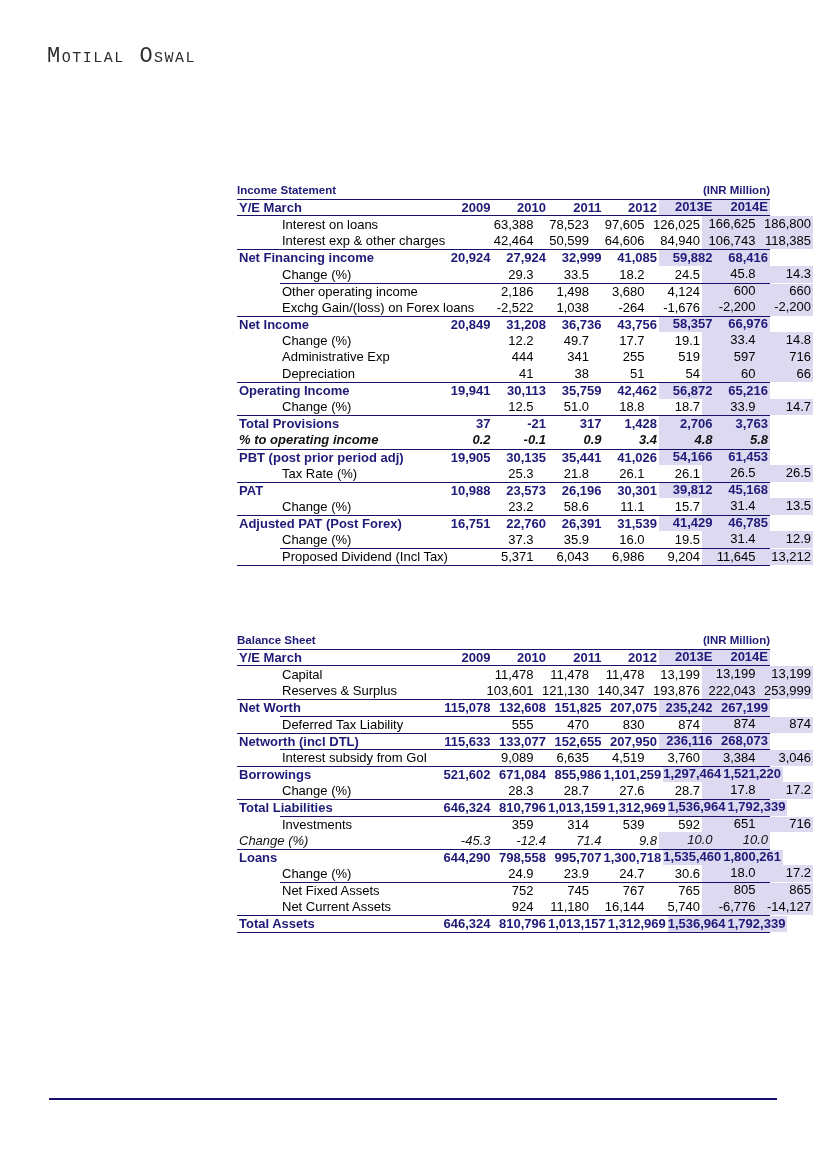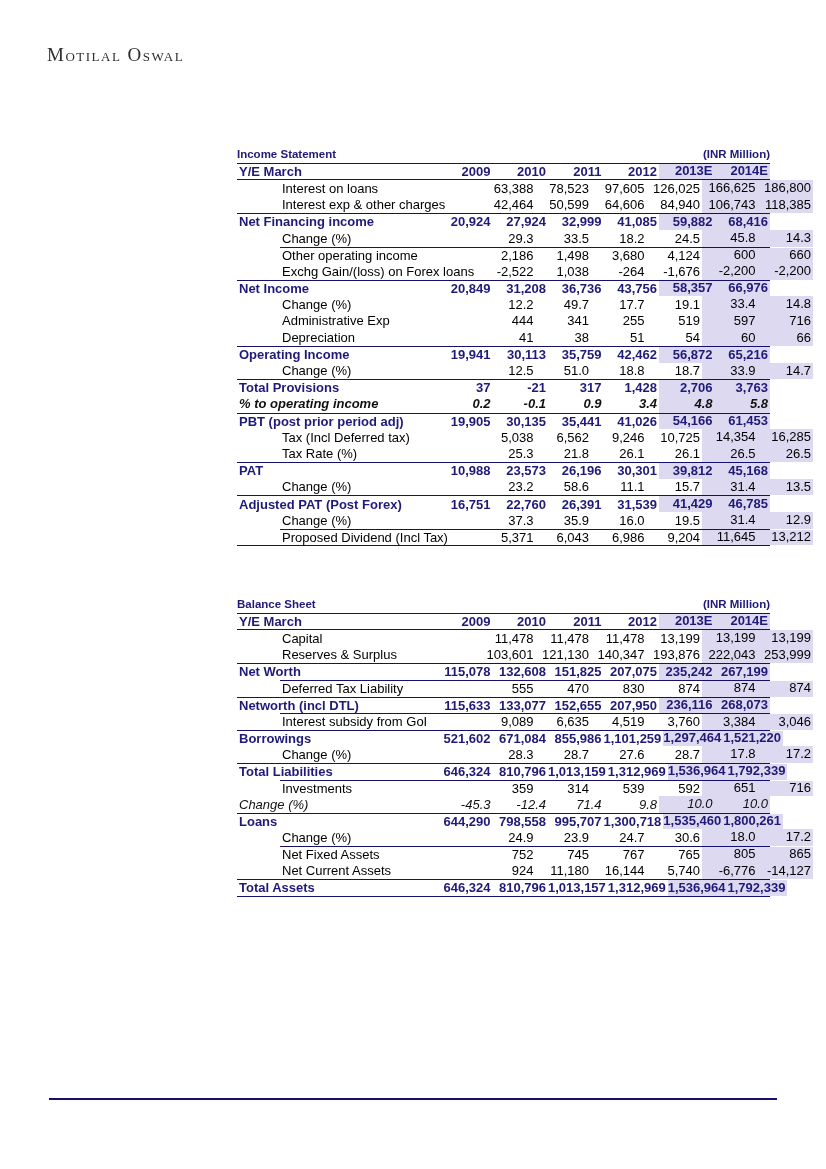--- a/index.html
+++ b/index.html
@@ -9,23 +9,23 @@
     width: 826px;
     height: 1169px;
     font-family: "Liberation Sans", sans-serif;
     color: #000000;
     overflow: hidden;
   }
   .logo {
     position: absolute;
     left: 47px;
     top: 44px;
-    font-family: Liberation Serif, serif;
+    font-family: Liberation Mono, monospace;
     font-variant: small-caps;
-    font-size: 19px;
+    font-size: 22px;
     font-weight: 500;
     letter-spacing: 1.5px;
     color: #2e2e2e;
   }
   .fin-table {
     position: absolute;
     left: 237px;
     width: 533px;
     border-bottom: 1.5px solid #16106b;
   }
@@ -38,20 +38,21 @@
     line-height: 15.5px;
     font-size: 13px;
     align-items: center;
   }
   .t-titlerow {
     justify-content: space-between;
     border-bottom: 1.5px solid #16106b;
     font-weight: bold;
     color: #1f1a78;
     font-size: 11.5px;
+    margin-top: 36px;
   }
   .t-headrow {
     border-bottom: 1.5px solid #16106b;
     font-weight: bold;
     color: #1f1a78;
   }
   .t-row.rule { border-top: 1.5px solid #16106b; }
 
   .c-label {
     flex: 0 0 200px;
@@ -231,29 +232,20 @@
     <div class="t-row s-bold rule">
       <div class="c-label">PBT (post prior period adj)</div>
       <div class="c-val">19,905</div>
       <div class="c-val">30,135</div>
       <div class="c-val">35,441</div>
       <div class="c-val">41,026</div>
       <div class="c-val c-hl">54,166</div>
       <div class="c-val c-hl">61,453</div>
     </div>
     <div class="t-row s-normal">
-      <div class="c-label">Tax (Incl Deferred tax)</div>
-      <div class="c-val">5,038</div>
-      <div class="c-val">6,562</div>
-      <div class="c-val">9,246</div>
-      <div class="c-val">10,725</div>
-      <div class="c-val c-hl">14,354</div>
-      <div class="c-val c-hl">16,285</div>
-    </div>
-    <div class="t-row s-normal">
       <div class="c-label">Tax Rate (%)</div>
       <div class="c-val">25.3</div>
       <div class="c-val">21.8</div>
       <div class="c-val">26.1</div>
       <div class="c-val">26.1</div>
       <div class="c-val c-hl">26.5</div>
       <div class="c-val c-hl">26.5</div>
     </div>
     <div class="t-row s-bold rule">
       <div class="c-label">PAT</div>

